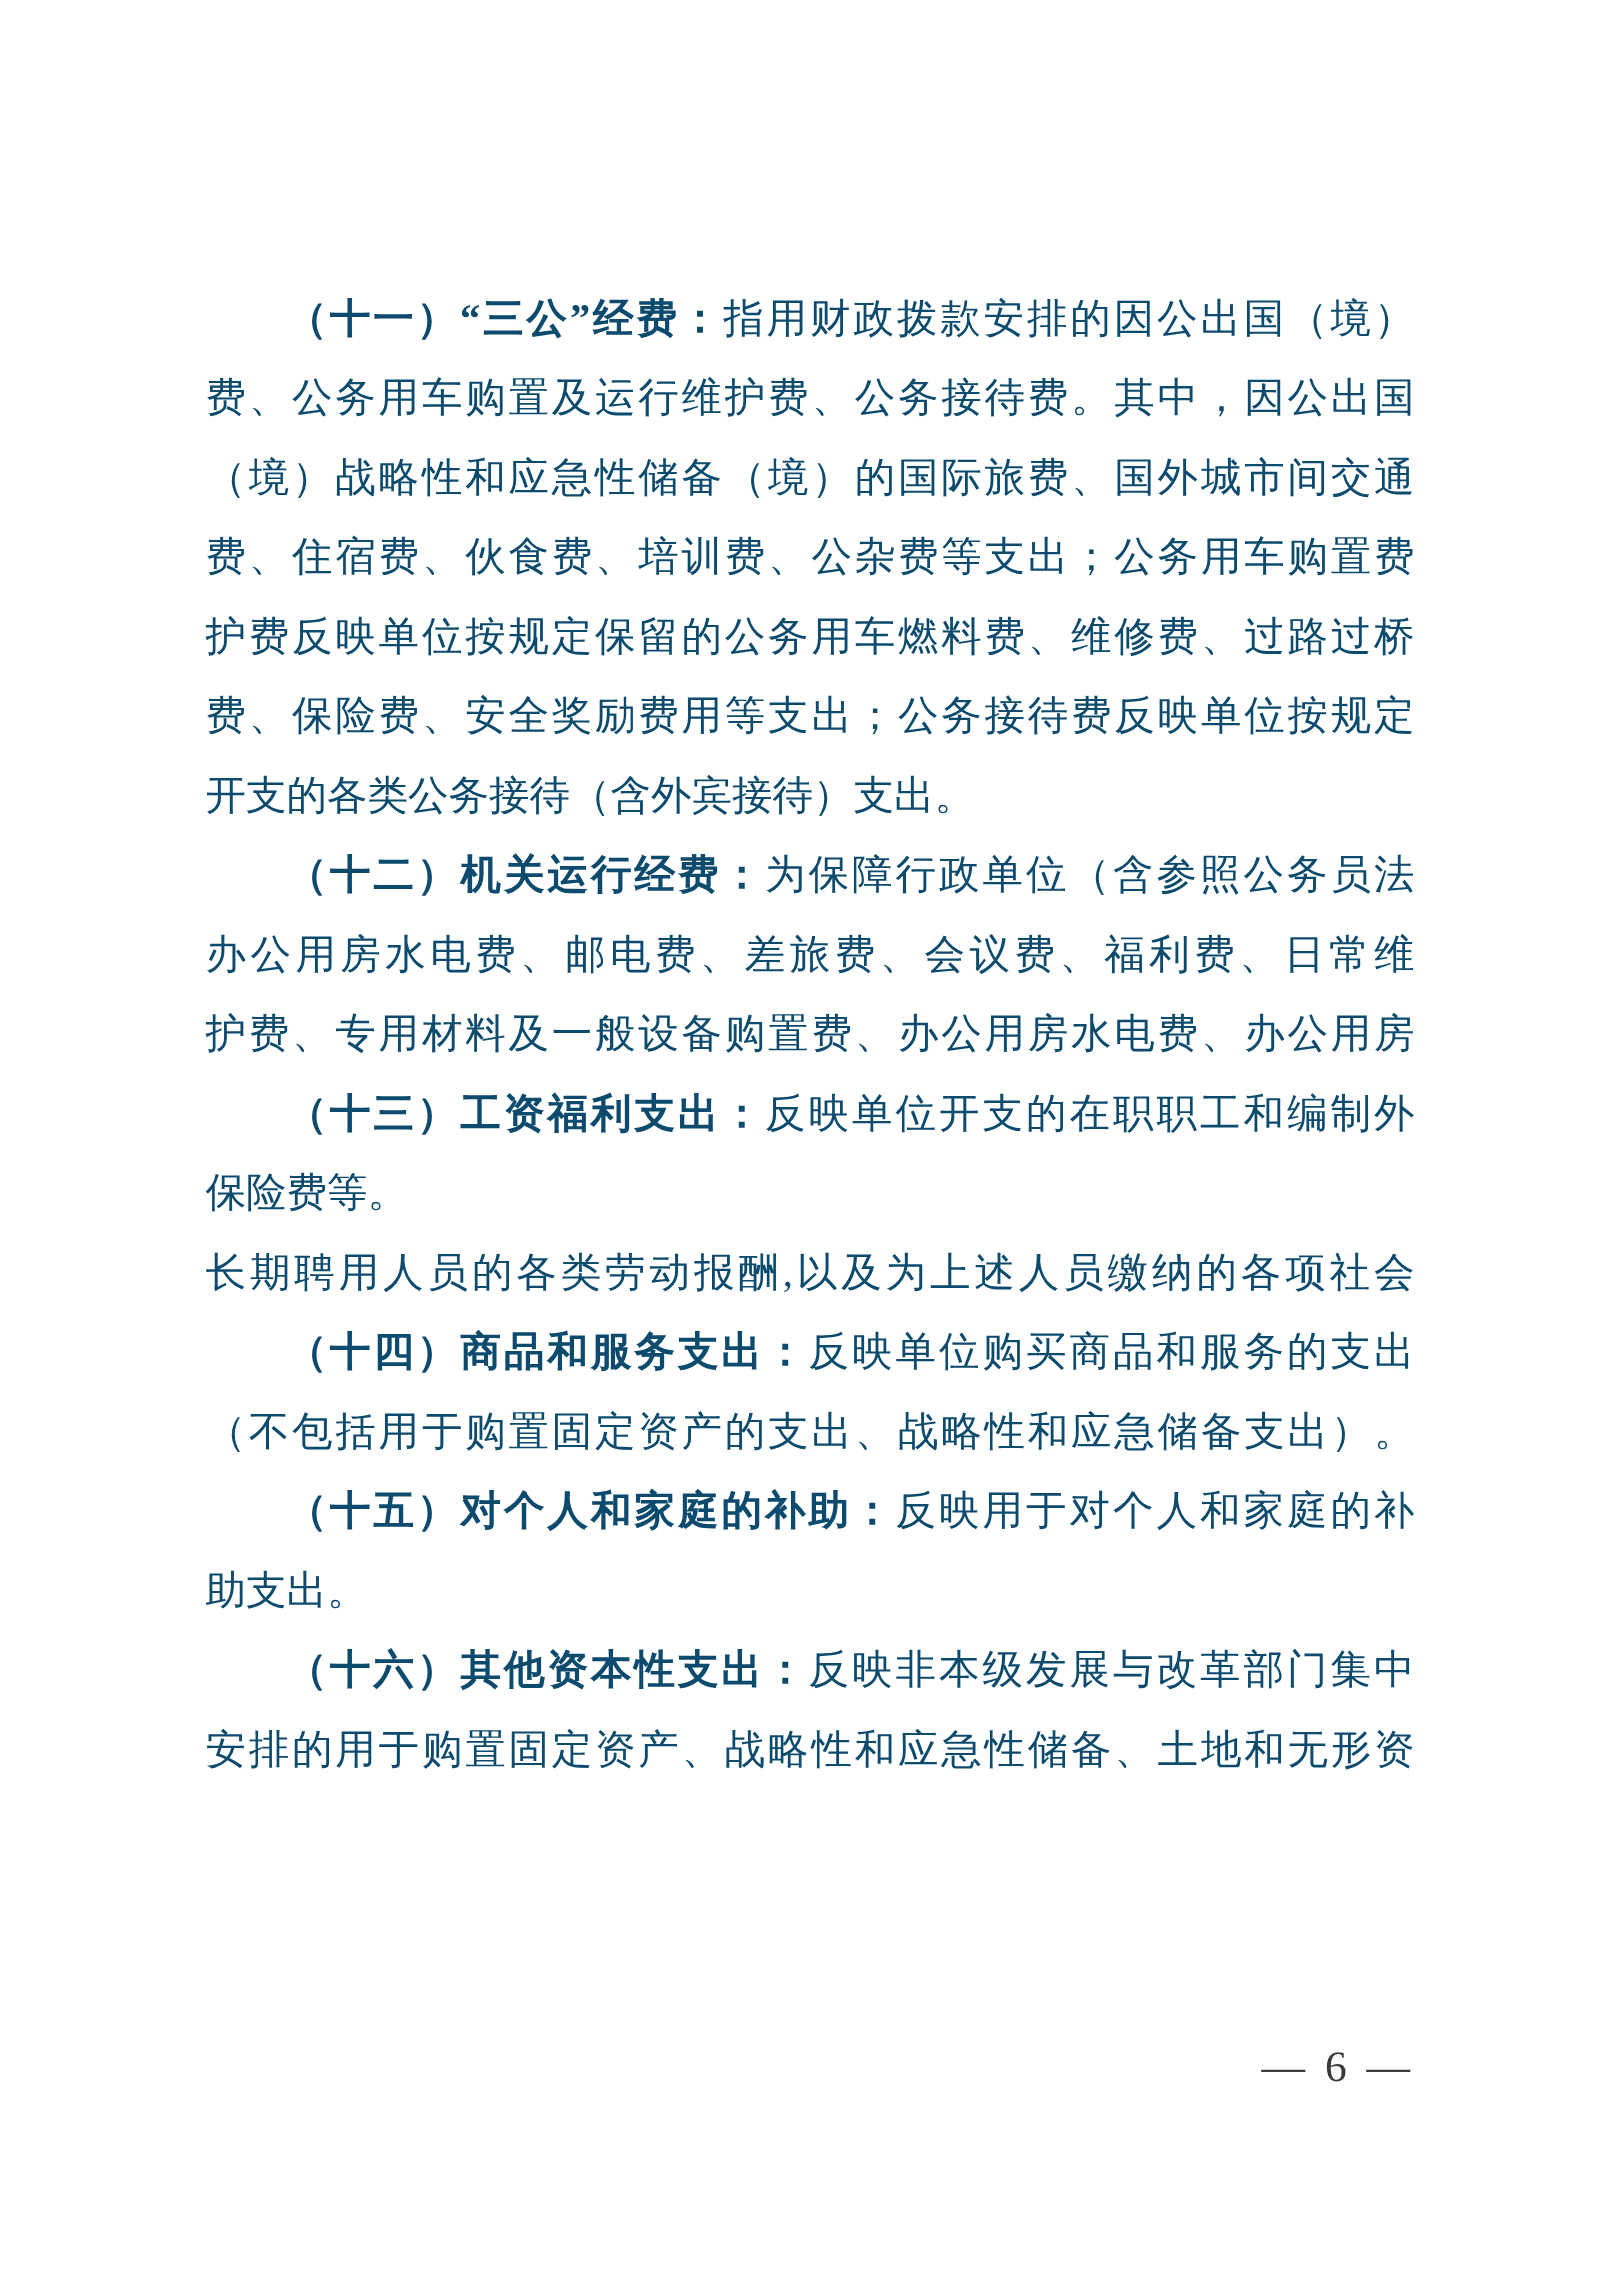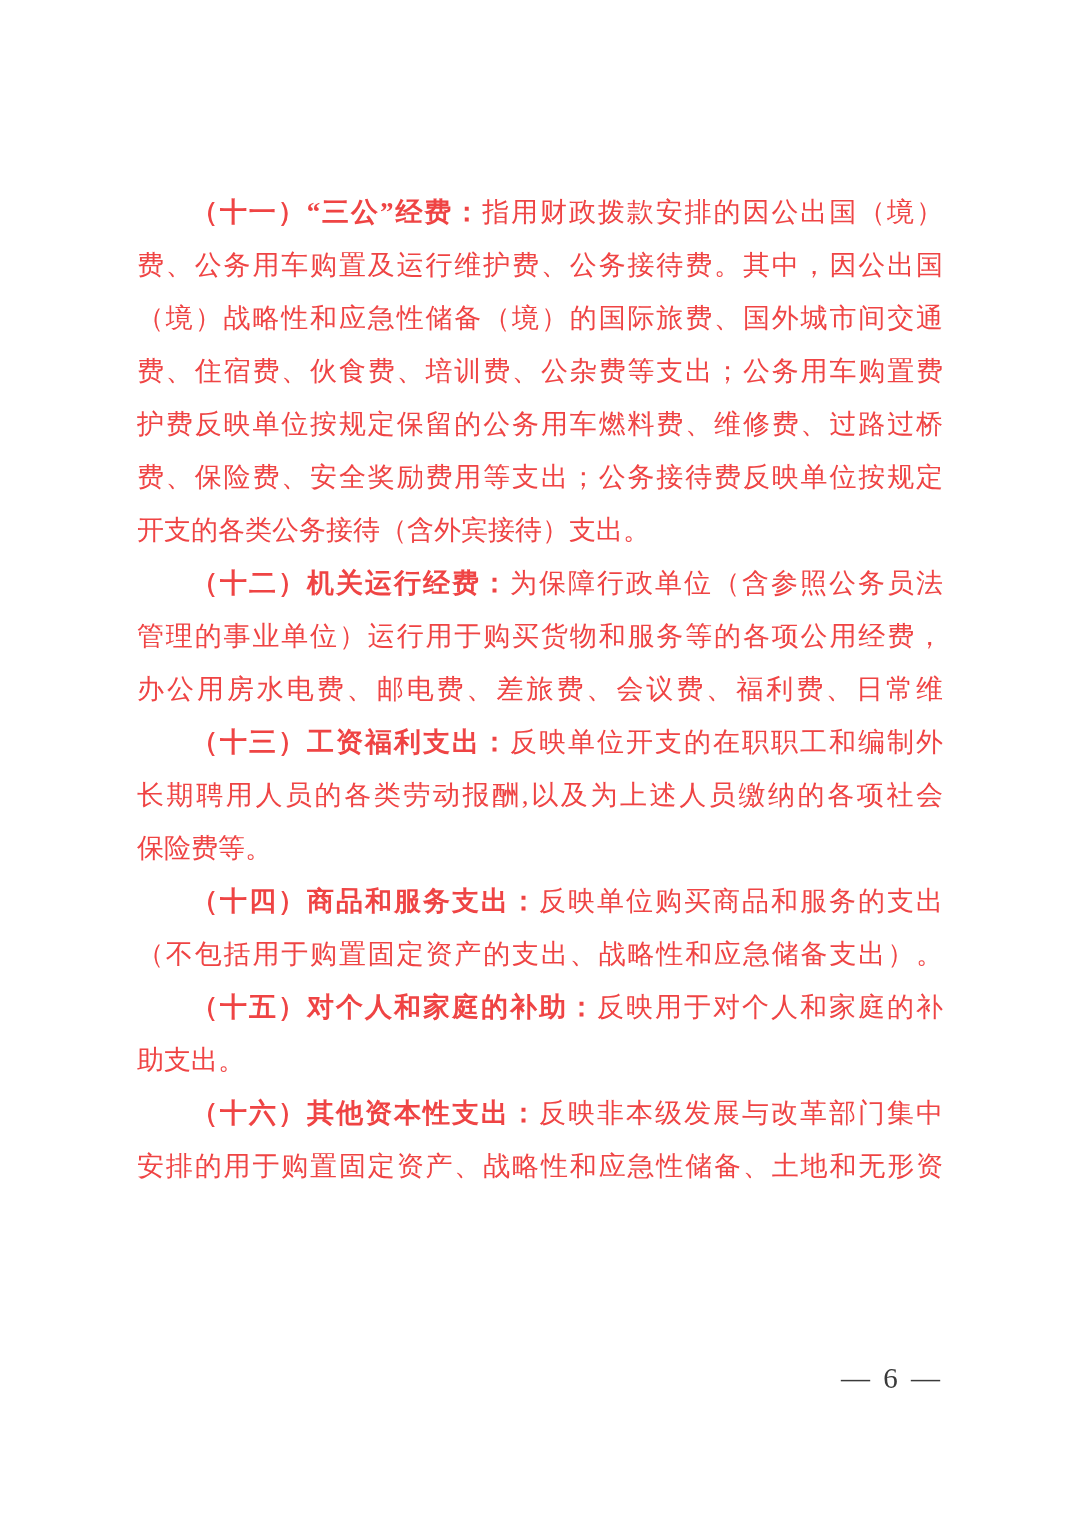--- a/index.html
+++ b/index.html
@@ -16,21 +16,21 @@
     font-family: "Liberation Serif", "DejaVu Serif", serif;
     color: #1c1c1c;
   }
   .body-text {
     position: absolute;
     left: 137px;
     top: 186px;
     width: 806px;
     font-size: 27px;
     line-height: 53px;
-    color: #ef4444;
+    color: #0c4a6e;
   }
   .line {
     height: 53px;
     white-space: nowrap;
     text-align: justify;
     text-align-last: justify;
     text-justify: inter-ideograph;
     white-space: normal;
   }
   .line.nofill {
@@ -60,25 +60,25 @@
 <div class="page">
   <div class="body-text">
       <div class="line first"><b>（十一）“三公”经费：</b>指用财政拨款安排的因公出国（境）</div>
       <div class="line">费、公务用车购置及运行维护费、公务接待费。其中，因公出国</div>
       <div class="line">（境）战略性和应急性储备（境）的国际旅费、国外城市间交通</div>
       <div class="line">费、住宿费、伙食费、培训费、公杂费等支出；公务用车购置费</div>
       <div class="line">护费反映单位按规定保留的公务用车燃料费、维修费、过路过桥</div>
       <div class="line">费、保险费、安全奖励费用等支出；公务接待费反映单位按规定</div>
       <div class="line nofill">开支的各类公务接待（含外宾接待）支出。</div>
       <div class="line first"><b>（十二）机关运行经费：</b>为保障行政单位（含参照公务员法</div>
-      <div class="line">管理的事业单位）运行用于购买货物和服务等的各项公用经费，</div>
       <div class="line">办公用房水电费、邮电费、差旅费、会议费、福利费、日常维</div>
+      <div class="line">护费、专用材料及一般设备购置费、办公用房水电费、办公用房</div>
       <div class="line first"><b>（十三）工资福利支出：</b>反映单位开支的在职职工和编制外</div>
+      <div class="line nofill">保险费等。</div>
       <div class="line">长期聘用人员的各类劳动报酬,以及为上述人员缴纳的各项社会</div>
-      <div class="line nofill">保险费等。</div>
       <div class="line first"><b>（十四）商品和服务支出：</b>反映单位购买商品和服务的支出</div>
       <div class="line">（不包括用于购置固定资产的支出、战略性和应急储备支出）。</div>
       <div class="line first"><b>（十五）对个人和家庭的补助：</b>反映用于对个人和家庭的补</div>
       <div class="line nofill">助支出。</div>
       <div class="line first"><b>（十六）其他资本性支出：</b>反映非本级发展与改革部门集中</div>
       <div class="line">安排的用于购置固定资产、战略性和应急性储备、土地和无形资</div>
     </div>
   <div class="footer">
     <span>— 6 —</span>
   </div>

